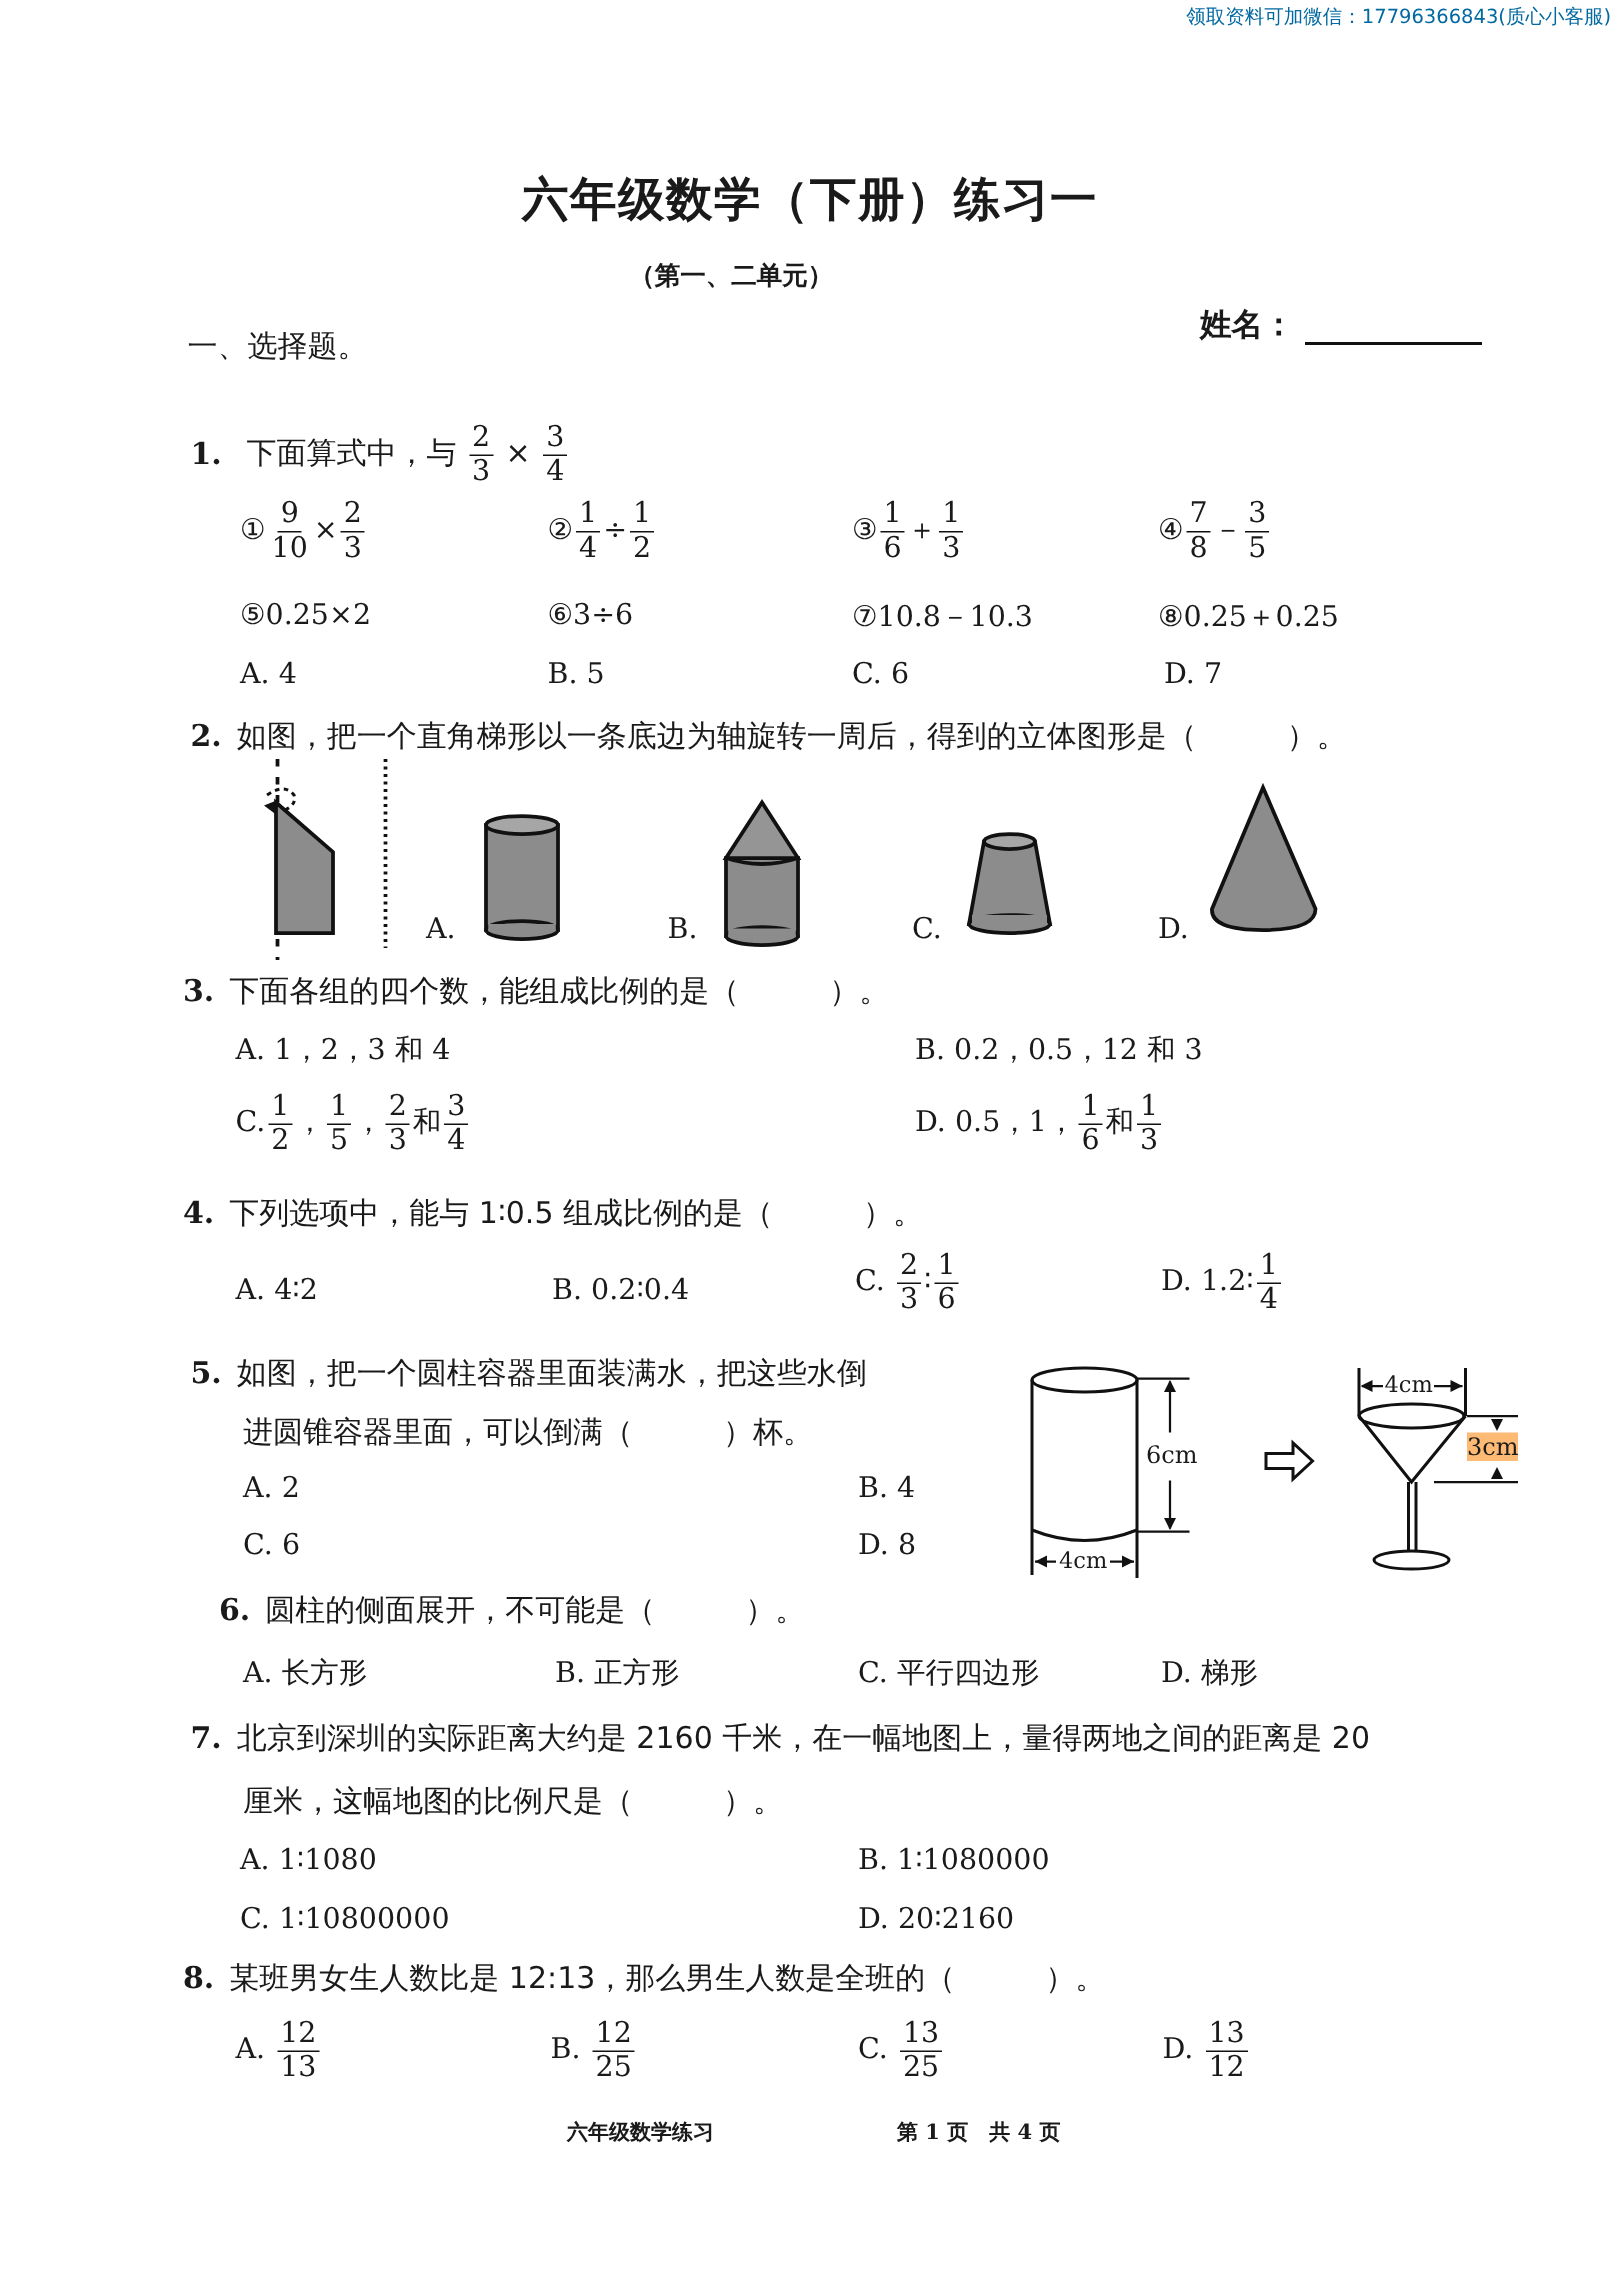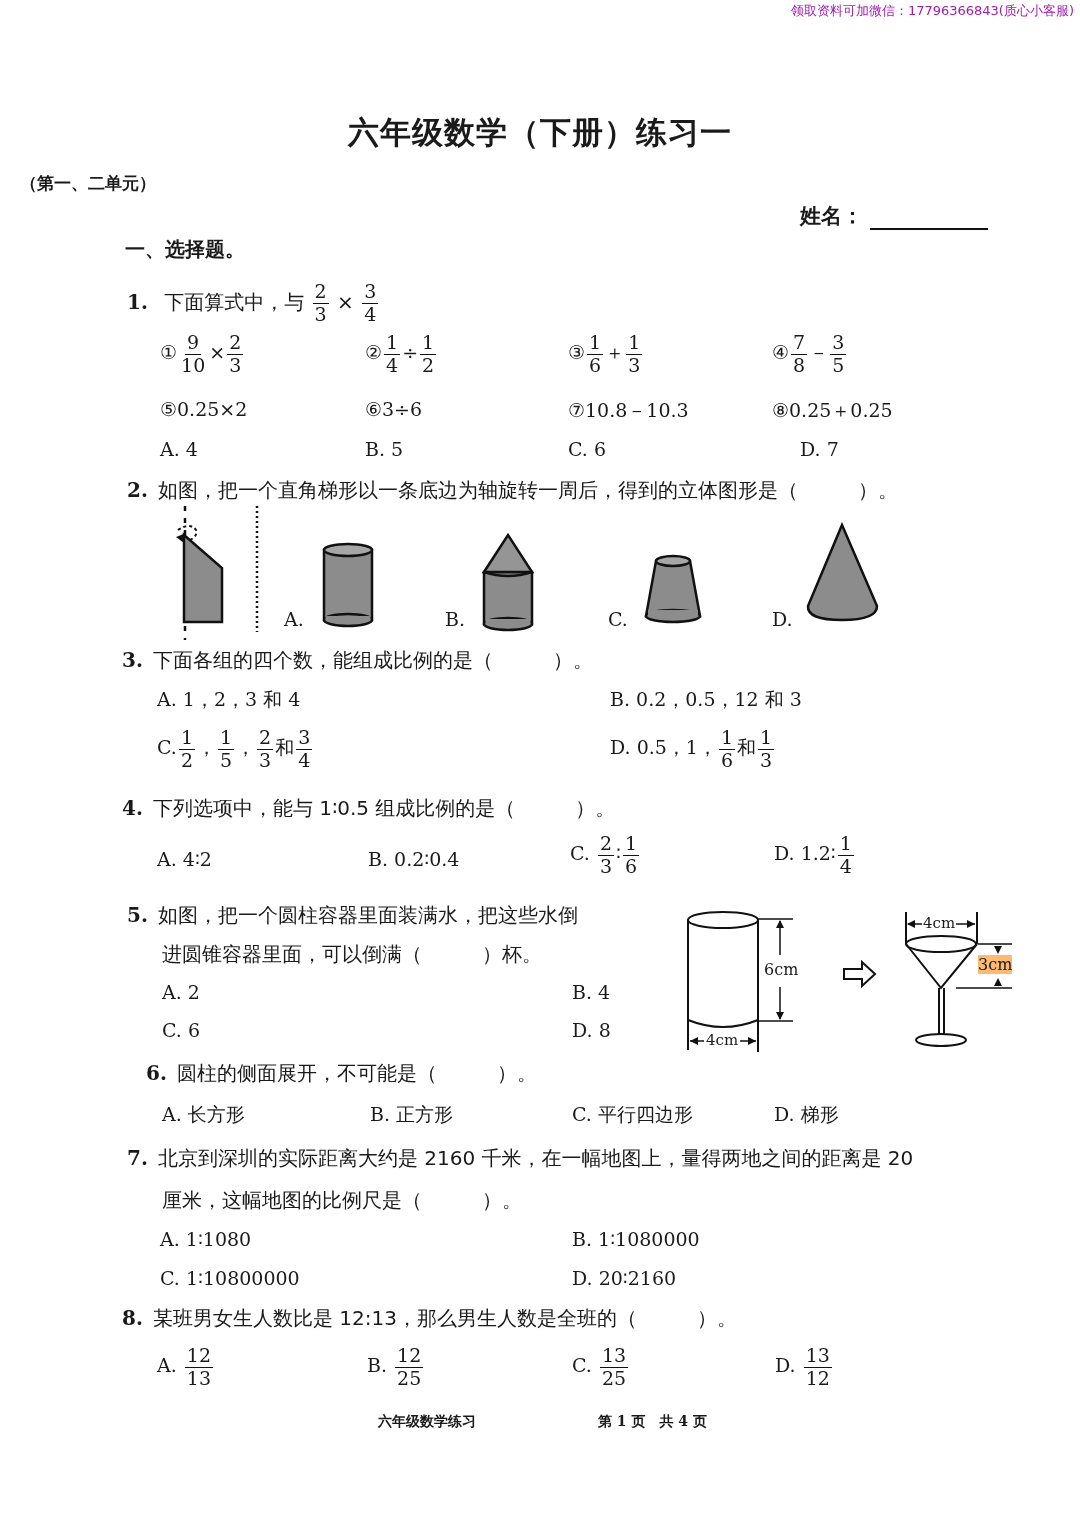--- a/index.html
+++ b/index.html
@@ -1,25 +1,25 @@
 <!DOCTYPE html>
 <html><head>
 <meta charset="utf-8">
 <style>
   html, body { margin:0; padding:0; background:#ffffff; }
   body { width:1080px; height:1527px; position:relative; overflow:hidden;
          font-family:"DejaVu Serif", "Liberation Serif", serif; color:#1a1a1a; }
   .abs { position:absolute; }
-  .watermark { right:6px; top:2px; font-family:"DejaVu Sans", sans-serif; font-size:13px; color:#a21caf; }
+  .watermark { right:6px; top:2px; font-family:"DejaVu Sans", sans-serif; font-size:13px; color:#0369a1; }
   .title { left:0; width:1080px; top:112px; text-align:center; font-family:"DejaVu Sans", sans-serif;
            font-weight:bold; font-size:31px; letter-spacing:1px; }
-  .subtitle { left:0; width:975px; top:172px; text-align:left; font-size:17px; font-weight:bold;padding-left:20px; }
+  .subtitle { left:0; width:975px; top:172px; text-align:center; font-size:17px; font-weight:bold; }
   .name-label { left:800px; top:202px; font-family:"DejaVu Sans", sans-serif; font-weight:bold; font-size:21px; }
   .name-line { left:870px; top:228px; width:118px; border-bottom:2px solid #111; height:0; }
-  .section { left:125px; top:236px; font-family:"DejaVu Sans", sans-serif; font-weight:bold; font-size:20px; }
+  .section { left:125px; top:217px; font-family:"DejaVu Sans", sans-serif; font-weight:normal; font-size:20px; }
   .q { font-size:20px; font-family:"DejaVu Sans", sans-serif; white-space:nowrap; }
   .q .num { font-family:"DejaVu Serif", serif; font-weight:bold; margin-right:10px; }
   .opt { font-size:19px; font-family:"DejaVu Serif", serif; white-space:nowrap; }
   .frac { display:inline-flex; flex-direction:column; align-items:center; vertical-align:middle;
           font-family:"DejaVu Serif", serif; font-size:19px; line-height:1.15; margin:0 2px; }
   .frac .n { border-bottom:1.5px solid #111; padding:0 2px; }
   .frac .d { padding:0 2px; }
   .footer { top:1413px; font-size:14px; font-weight:bold; font-family:"DejaVu Serif", serif; }
   svg { position:absolute; overflow:visible; }
 </style>
@@ -87,21 +87,21 @@
 </div>
 
 <div class="abs opt" style="left:160px; top:398px;">⑤0.25×2</div>
 <div class="abs opt" style="left:365px; top:398px;">⑥3÷6</div>
 <div class="abs opt" style="left:568px; top:398px;">⑦10.8－10.3</div>
 <div class="abs opt" style="left:772px; top:398px;">⑧0.25＋0.25</div>
 
 <div class="abs opt" style="left:160px; top:438px;">A.  4</div>
 <div class="abs opt" style="left:365px; top:438px;">B.  5</div>
 <div class="abs opt" style="left:568px; top:438px;">C.  6</div>
-<div class="abs opt" style="left:800px; top:438px;">D.  7</div>
+<div class="abs opt" style="left:776px; top:438px;">D.  7</div>
 
 <div class="abs q" style="left:127px; top:477px;">
   <span class="num">2.</span><span>如图，把一个直角梯形以一条底边为轴旋转一周后，得到的立体图形是（　　　）。</span>
 </div>
 
 <svg style="left:0; top:0;" width="1080" height="1527">
 
   <line x1="185" y1="506" x2="185" y2="640" stroke="#111" stroke-width="2.5" stroke-dasharray="5,7"></line>
 
   <path d="M178 530 Q190 522 196 530 Q198 536 190 540" fill="none" stroke="#111" stroke-width="2" stroke-dasharray="3,3"></path>

